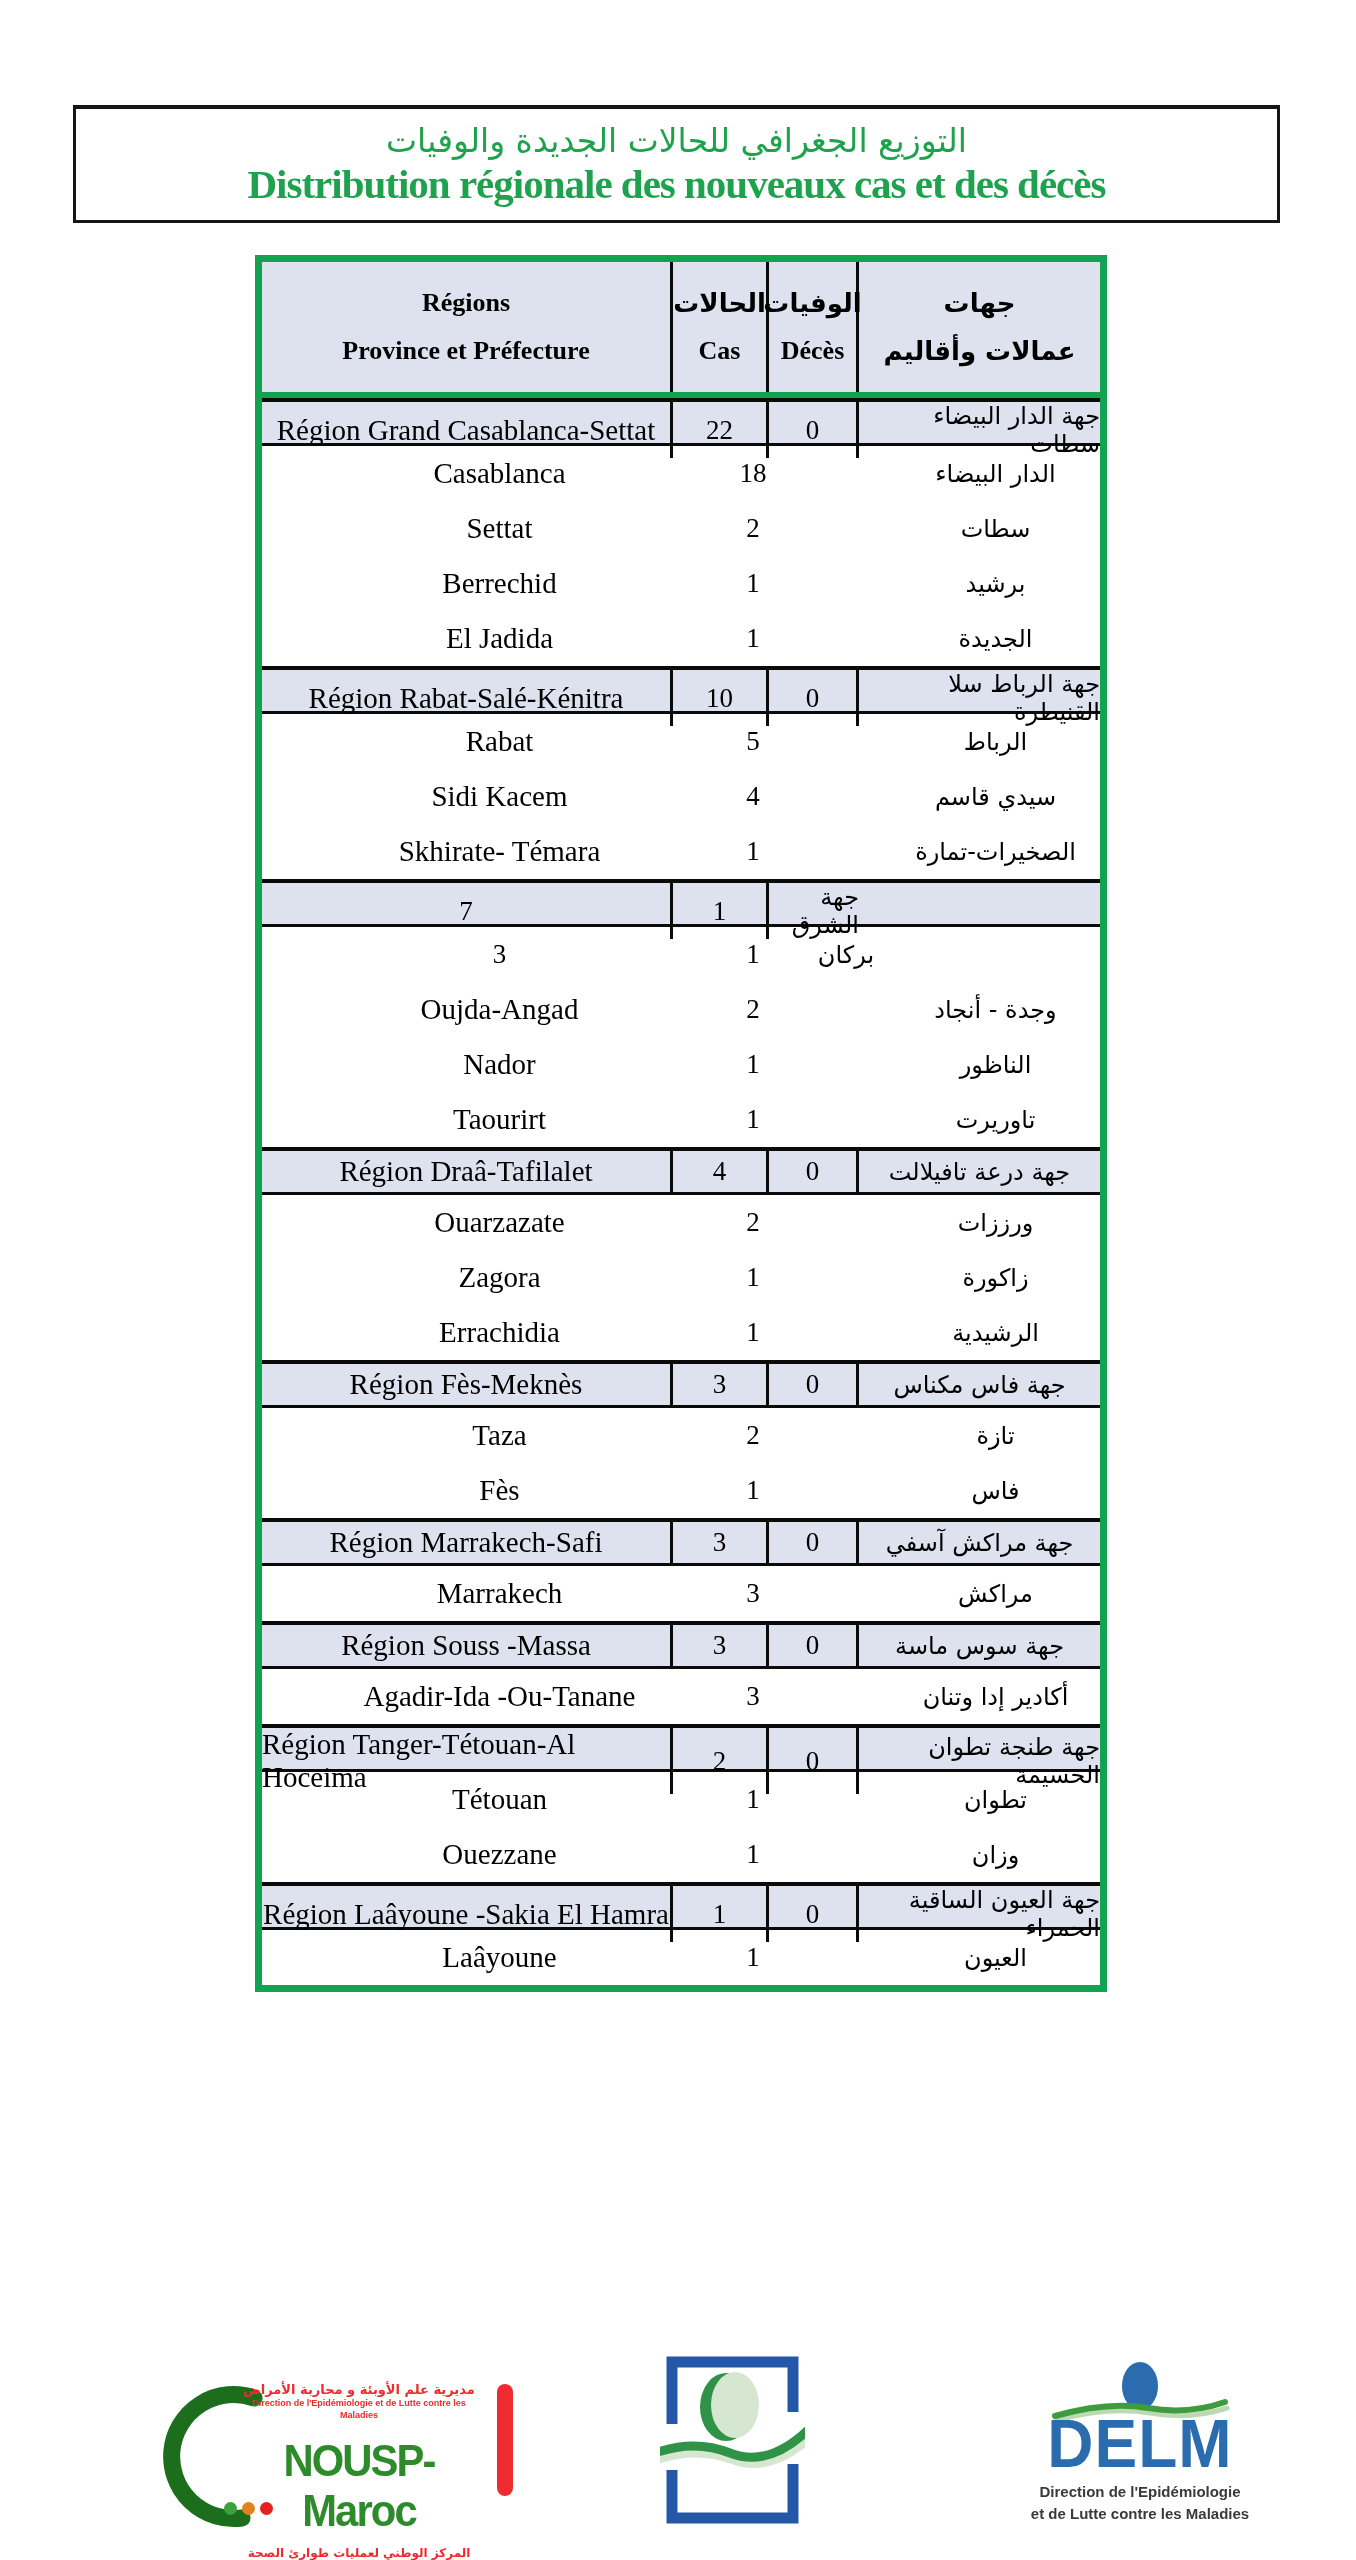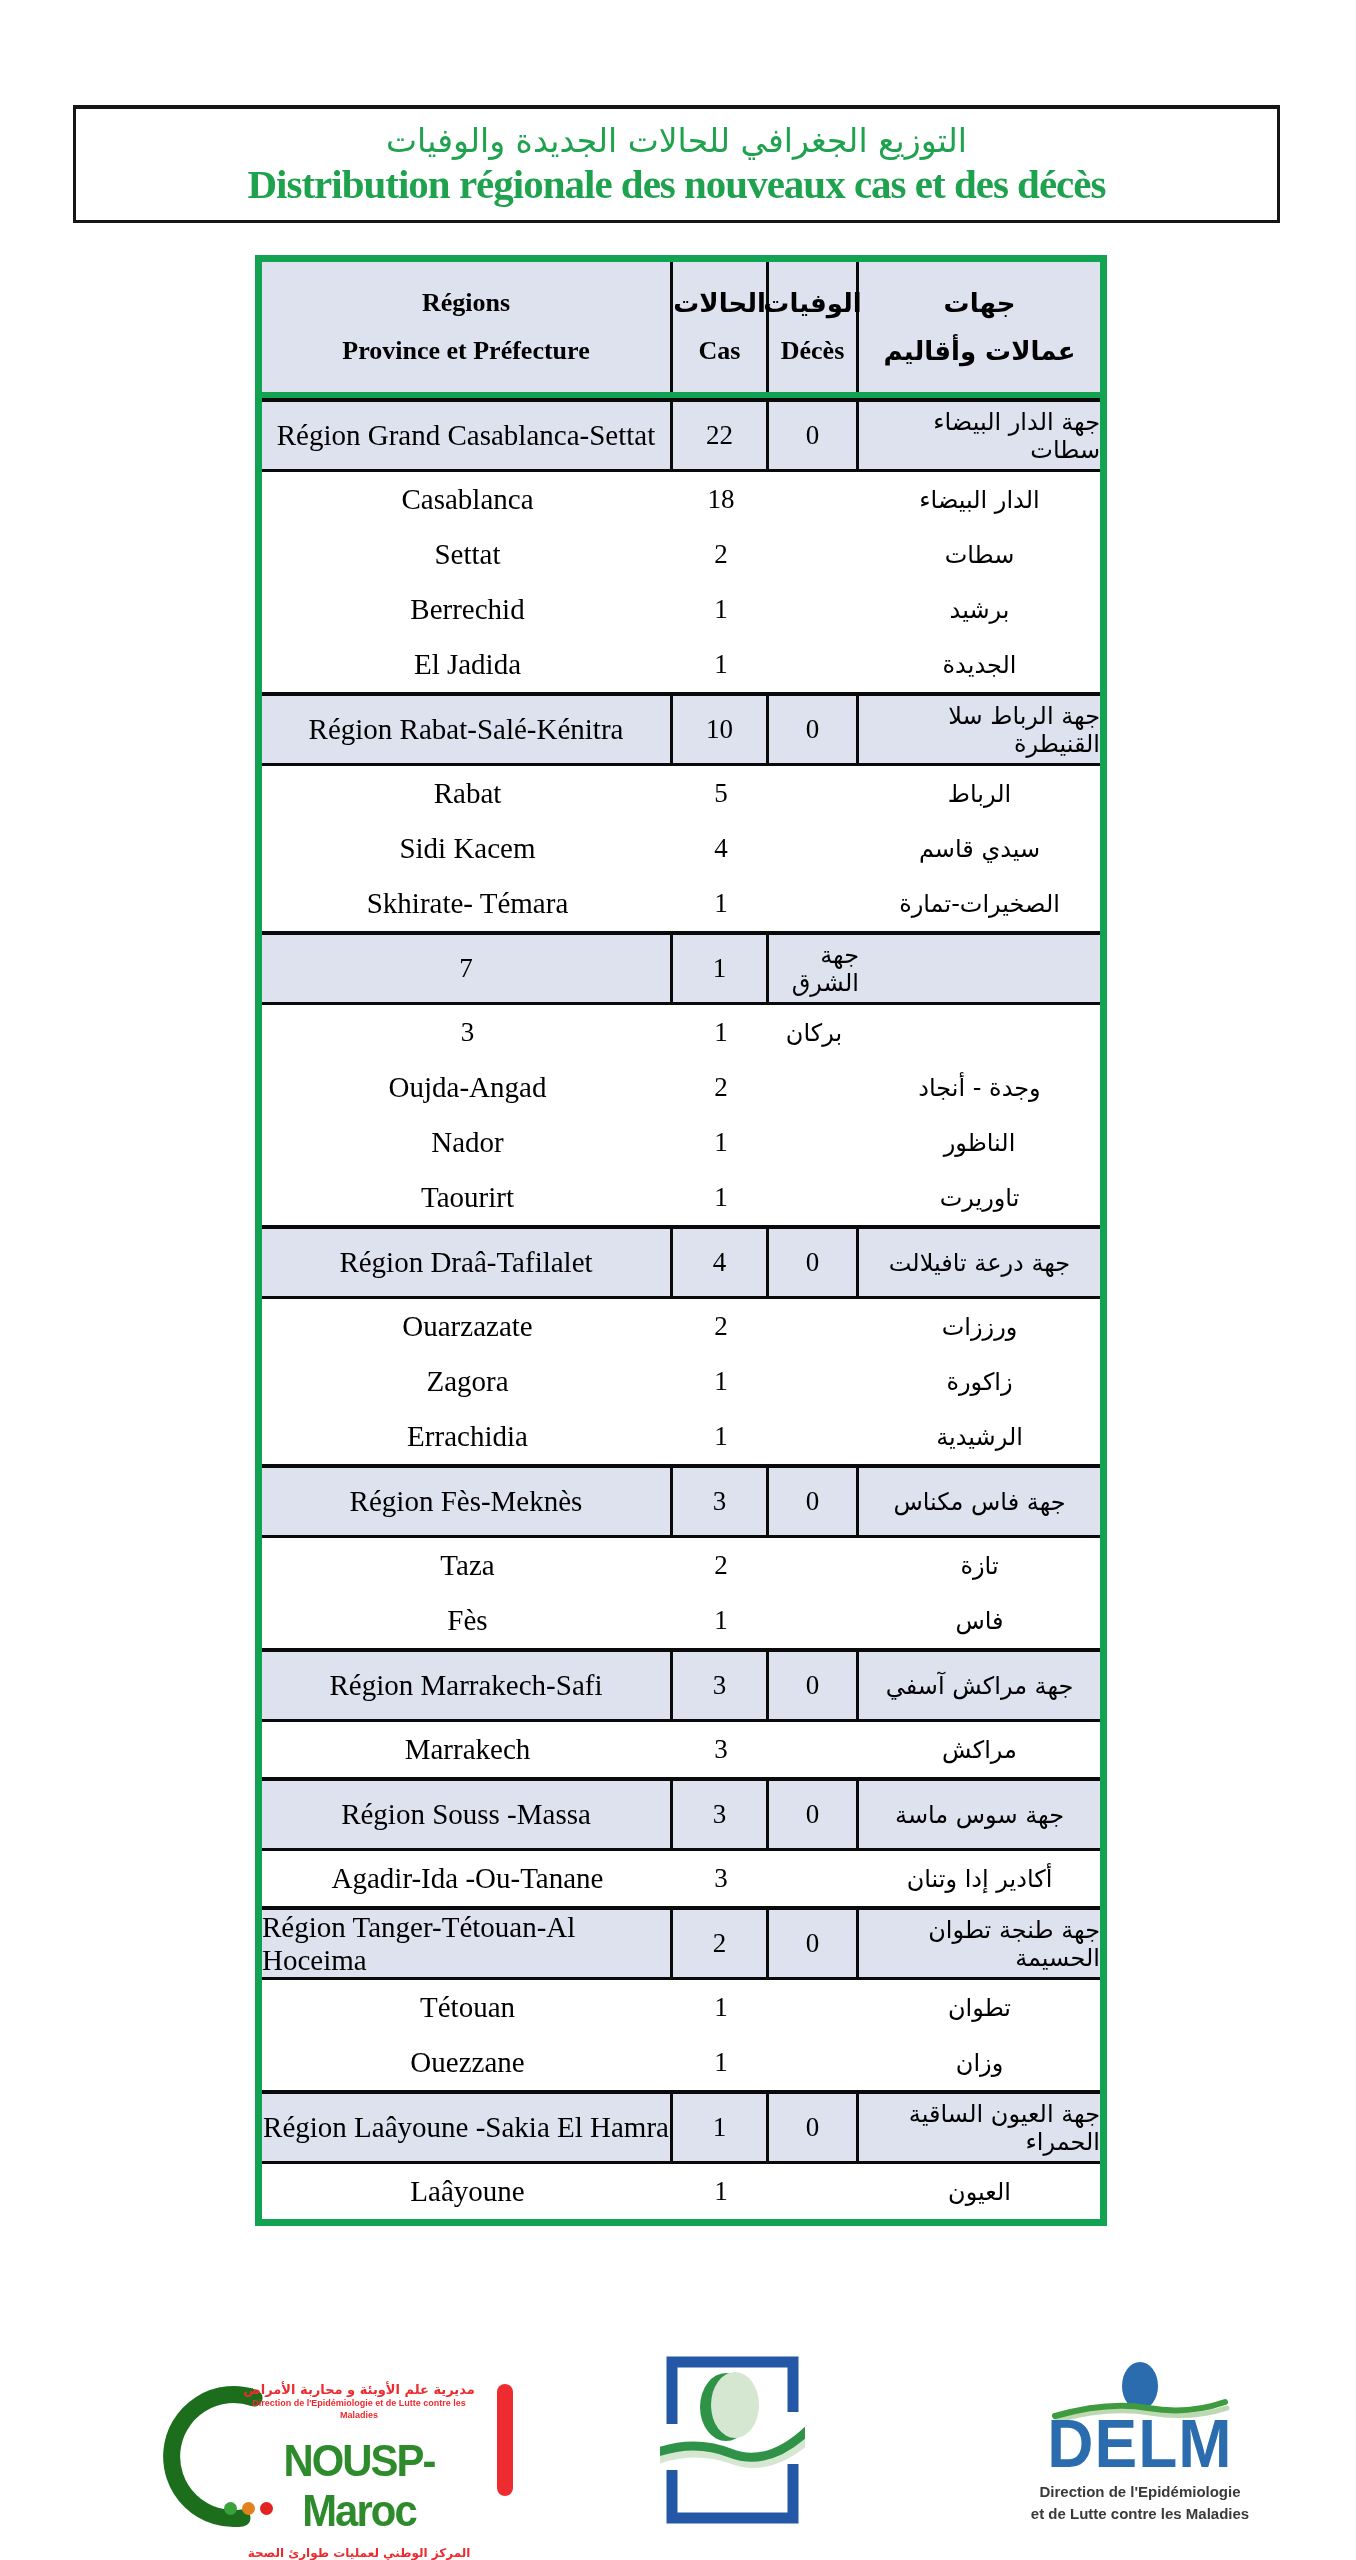--- a/index.html
+++ b/index.html
@@ -56,25 +56,25 @@
   }
   .thead .cell{
     display:flex;flex-direction:column;align-items:center;justify-content:center;
     gap:22px;
   }
   .cell{min-width:0;}
   .sep{border-right:3px solid var(--line_black);}
   .h-fr{font-weight:bold;font-size:26px;line-height:1;}
   .h-ar{font-family:"DejaVu Sans",sans-serif;font-weight:bold;font-size:26px;line-height:1;}
   .region-row{
-    background:var(--header_bg);height:74px;
+    background:var(--header_bg);height:48px;
     border-top:4px solid var(--line_black);
     border-bottom:3px solid var(--line_black);
   }
-  .province-row{background:#fff;height:55px;}
+  .province-row{background:#fff;height:55px;padding-left:32px;}
   .t-row .cell{display:flex;align-items:center;justify-content:center;}
   .fr-name{font-size:29px;}
   .num{font-size:27px;}
   .ar-name{font-family:"DejaVu Sans",sans-serif;font-size:24px;}
   
   .footer{position:absolute;left:0;top:2348px;width:1356px;height:212px;}
   
   .nousp{position:absolute;left:138px;top:32px;width:375px;height:178px;}
   .nousp-arc{position:absolute;left:20px;top:0;}
   .nousp-texts{position:absolute;left:96px;top:2px;width:250px;text-align:center;}

